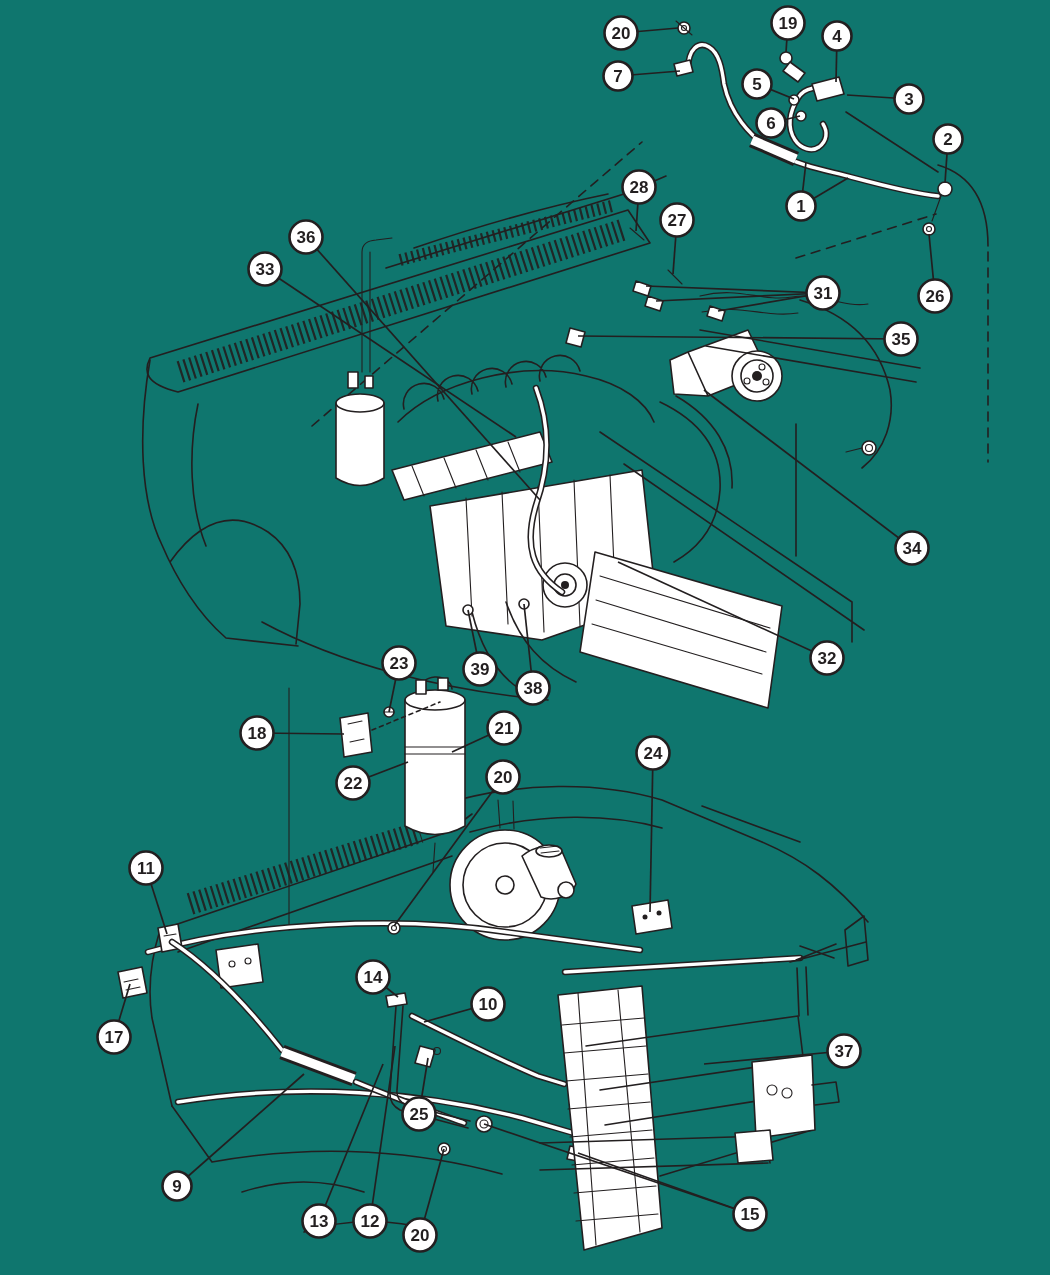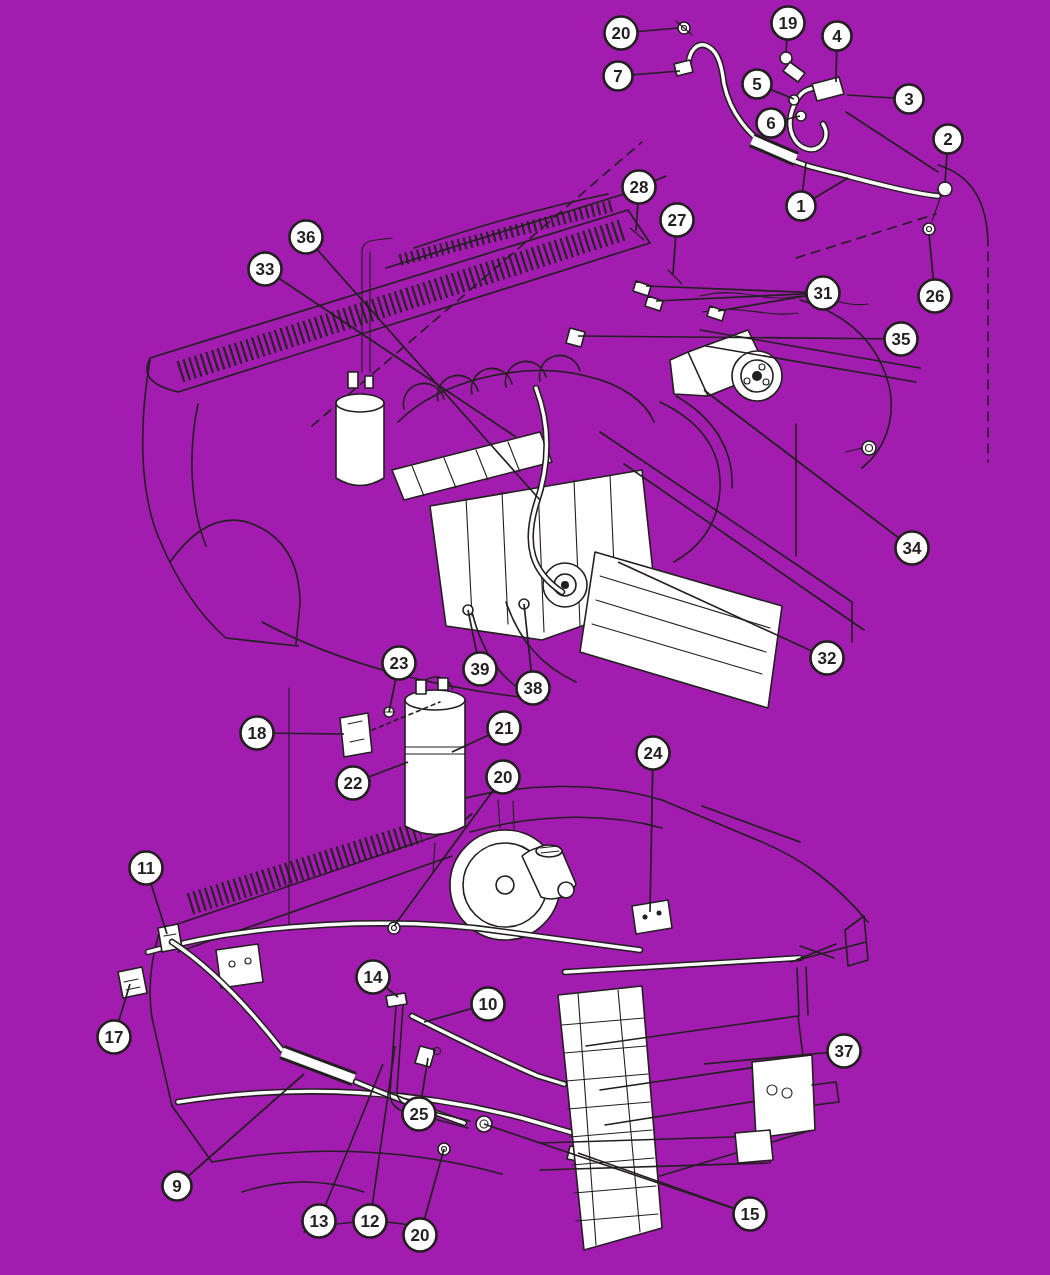--- a/index.html
+++ b/index.html
@@ -18,21 +18,21 @@
   .sleevein{ stroke-width:9;  stroke-linecap:butt; }
   .fill-w  { fill:#ffffff; stroke:var(--ink); stroke-width:1.6; stroke-linejoin:round; }
   .leader  { stroke:var(--ink); stroke-width:1.7; fill:none; }
   .callout-circle { fill:#ffffff; stroke:var(--ink); stroke-width:2.6; }
   .callout-num { font-family:"Liberation Sans", sans-serif; font-weight:bold; font-size:17px;
                  fill:var(--ink); text-anchor:middle; }
 </style>
 </head>
 <body>
 
-<div class="stage" style="background: #a21caf;">
+<div class="stage" style="background: #0f766e;">
 <svg id="diagram" width="1050" height="1275" viewBox="0 0 1050 1275">
 
   <g>
 
     <path class="ln" d="M150,358 L628,210 M178,392 L650,243 M150,358 C143,372 146,384 178,392 M628,210 L650,243"></path>
     <line class="vent" x1="180" y1="372" x2="622" y2="230"></line>
     <line class="vent vent2" x1="400" y1="260" x2="612" y2="206"></line>
     <path class="ln" d="M386,268 L624,194 M624,194 L666,176 M414,248 Q520,212 608,194"></path>
     <path class="ln dash" d="M312,426 L642,142"></path>
     <path class="ln" d="M846,112 L938,172 M938,165 Q988,180 988,246"></path>

